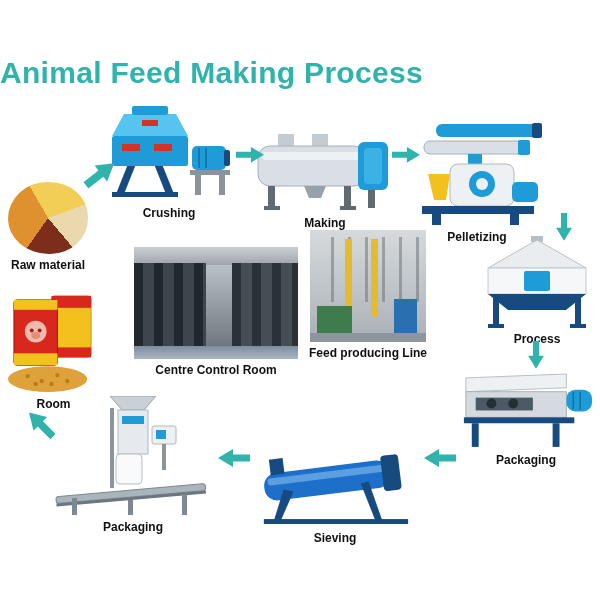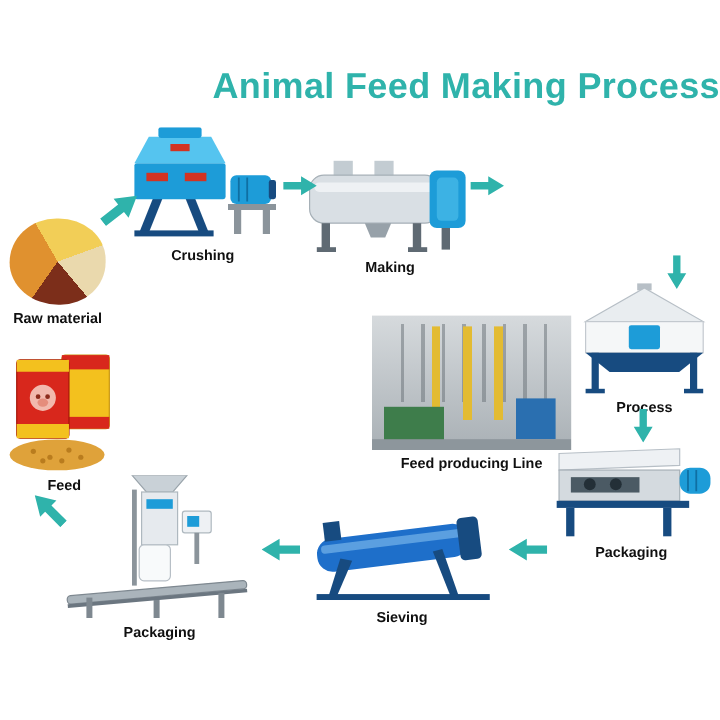--- a/index.html
+++ b/index.html
@@ -1,19 +1,19 @@
 <!DOCTYPE html>
 <html style="--accent-teal: #2fb3ab; --machine-blue: #1d9cd8; --deep-blue: #174b80; --red-accent: #d23322; --bag-red: #d8271c; --bag-yellow: #f3c11e;"><head>
 <meta charset="utf-8">
 <style>
   *{margin:0;padding:0;box-sizing:border-box}
   html,body{background:#fff;font-family:"Liberation Sans",sans-serif}
   .canvas{position:relative;width:600px;height:600px;background:#fff;overflow:hidden;margin:0 auto}
 
-  .title{position:absolute;top:56px;left:0;width:100%;text-align:right;
+  .title{position:absolute;top:56px;left:0;width:100%;text-align:left;
          font-weight:700;font-size:30px;letter-spacing:.3px;
          color:var(--accent-teal,#2fb3ab)}
 
   .stage{position:absolute;display:flex;flex-direction:column;align-items:center}
   .stage svg{display:block;width:100%;height:auto}
   .stage-label{margin-top:4px;font-weight:700;font-size:12px;color:#101010;
                text-align:center;white-space:nowrap}
 
   .arrow{position:absolute}
   .arrow svg{display:block;width:100%;height:auto}
@@ -99,20 +99,38 @@
       <polygon points="48,66 70,66 65,78 53,78" fill="#97a1a9"></polygon>
       <rect x="12" y="66" width="7" height="22" fill="#5f6a73"></rect>
       <rect x="88" y="66" width="7" height="22" fill="#5f6a73"></rect>
       <rect x="112" y="70" width="7" height="18" fill="#5f6a73"></rect>
       <rect x="8" y="86" width="16" height="4" fill="#5f6a73"></rect>
       <rect x="84" y="86" width="16" height="4" fill="#5f6a73"></rect>
     </svg>
     <div class="stage-label">Making</div>
   </div>
 
+  <div class="stage" style="left:406px;top:122px;width:142px">
+    <svg viewBox="0 0 142 104">
+      <rect x="30" y="2" width="104" height="13" rx="6" class="f-blue"></rect>
+      <rect x="126" y="1" width="10" height="15" rx="2" class="f-deep"></rect>
+      <rect x="18" y="19" width="104" height="13" rx="6" fill="#d9dfe4" stroke="#a6b0b7"></rect>
+      <rect x="112" y="18" width="12" height="15" rx="2" class="f-blue"></rect>
+      <rect x="62" y="32" width="14" height="10" class="f-blue"></rect>
+      <rect x="44" y="42" width="64" height="42" rx="8" fill="#eef1f4" stroke="#aeb8bf"></rect>
+      <circle cx="76" cy="62" r="13" class="f-blue"></circle>
+      <circle cx="76" cy="62" r="6" fill="#eef1f4"></circle>
+      <polygon points="22,52 44,52 40,78 28,78" class="f-bagyellow"></polygon>
+      <rect x="106" y="60" width="26" height="20" rx="5" class="f-blue"></rect>
+      <rect x="16" y="84" width="112" height="8" class="f-deep"></rect>
+      <rect x="26" y="92" width="9" height="11" class="f-deep"></rect>
+      <rect x="104" y="92" width="9" height="11" class="f-deep"></rect>
+    </svg>
+    <div class="stage-label">Pelletizing</div>
+  </div>
 
   <div class="stage" style="left:480px;top:236px;width:114px">
     <svg viewBox="0 0 114 92">
       <rect x="51" y="0" width="12" height="6" fill="#b7bfc6"></rect>
       <polygon points="8,32 57,4 106,32" fill="#e9edf0" stroke="#b7bfc6"></polygon>
       <rect x="8" y="32" width="98" height="26" fill="#f5f7f8" stroke="#c3c9cf"></rect>
       <rect x="44" y="35" width="26" height="20" rx="2" class="f-blue"></rect>
       <polygon points="8,58 106,58 86,74 28,74" class="f-deep"></polygon>
       <rect x="13" y="58" width="6" height="32" class="f-deep"></rect>
       <rect x="95" y="58" width="6" height="32" class="f-deep"></rect>
@@ -132,22 +150,32 @@
       <rect x="112" y="18" width="26" height="22" rx="9" class="f-blue"></rect>
       <line x1="119" y1="20" x2="119" y2="38" class="s-dk"></line>
       <line x1="126" y1="20" x2="126" y2="38" class="s-dk"></line>
       <rect x="8" y="46" width="112" height="6" class="f-deep"></rect>
       <rect x="16" y="52" width="7" height="24" class="f-deep"></rect>
       <rect x="98" y="52" width="7" height="24" class="f-deep"></rect>
     </svg>
     <div class="stage-label">Packaging</div>
   </div>
 
-
-  <div class="stage" style="left:310px;top:263px;width:166px">
+  <div class="stage" style="left:134px;top:247px;width:164px">
+    <div class="photo">
+      <div class="cr-ceiling"></div>
+      <div class="cr-hall"></div>
+      <div class="cr-cabs-left"></div>
+      <div class="cr-cabs-right"></div>
+      <div class="cr-floor"></div>
+    </div>
+    <div class="stage-label">Centre Control Room</div>
+  </div>
+
+  <div class="stage" style="left:310px;top:230px;width:116px">
     <div class="photo producing">
       <div class="pl-struct"></div>
       <div class="pl-pipes"></div>
       <div class="pl-green"></div>
       <div class="pl-blue"></div>
       <div class="pl-floor"></div>
     </div>
     <div class="stage-label">Feed producing Line</div>
   </div>
 
@@ -164,21 +192,21 @@
       <circle cx="34" cy="41" r="2" fill="#8c2c1c"></circle>
       <ellipse cx="30" cy="46" rx="4.5" ry="3.5" fill="#e58d7c"></ellipse>
       <ellipse cx="42" cy="90" rx="40" ry="13" fill="#dfa23a"></ellipse>
       <circle cx="22" cy="87" r="2.2" fill="#b97c1e"></circle>
       <circle cx="36" cy="92" r="2.2" fill="#b97c1e"></circle>
       <circle cx="52" cy="86" r="2.2" fill="#b97c1e"></circle>
       <circle cx="62" cy="92" r="2.2" fill="#b97c1e"></circle>
       <circle cx="30" cy="95" r="2.2" fill="#b97c1e"></circle>
       <circle cx="46" cy="95" r="2.2" fill="#b97c1e"></circle>
     </svg>
-    <div class="stage-label">Feed</div>
+    <div class="stage-label">Room</div>
   </div>
 
   <div class="stage" style="left:52px;top:396px;width:162px">
     <svg viewBox="0 0 162 120">
       <rect x="58" y="12" width="4" height="80" fill="#8b949b"></rect>
       <polygon points="58,0 104,0 92,14 70,14" fill="#c9d1d7" stroke="#9aa4ab"></polygon>
       <rect x="66" y="14" width="30" height="44" fill="#e6eaee" stroke="#aeb8bf"></rect>
       <rect x="70" y="20" width="22" height="8" class="f-blue"></rect>
       <rect x="100" y="30" width="24" height="18" rx="2" fill="#eef1f4" stroke="#aeb8bf"></rect>
       <rect x="104" y="34" width="10" height="9" class="f-blue"></rect>
@@ -188,21 +216,21 @@
         <rect x="4" y="94" width="150" height="7" rx="3" fill="#aab4bb" stroke="#7e8890"></rect>
         <rect x="4" y="101" width="150" height="3" fill="#6b7680"></rect>
       </g>
       <rect x="20" y="102" width="5" height="17" fill="#7e8890"></rect>
       <rect x="76" y="104" width="5" height="15" fill="#7e8890"></rect>
       <rect x="130" y="98" width="5" height="21" fill="#7e8890"></rect>
     </svg>
     <div class="stage-label">Packaging</div>
   </div>
 
-  <div class="stage" style="left:250px;top:416px;width:170px">
+  <div class="stage" style="left:250px;top:440px;width:170px">
     <svg viewBox="0 0 172 88">
       <g transform="rotate(-7 86 40)">
         <rect x="14" y="26" width="128" height="28" rx="13" class="f-royal"></rect>
         <rect x="18" y="31" width="120" height="7" rx="3" fill="#5b9fe0"></rect>
         <rect x="134" y="22" width="18" height="36" rx="4" class="f-deep"></rect>
         <rect x="22" y="12" width="14" height="16" class="f-deep"></rect>
       </g>
       <polygon points="34,50 24,82 31,82 44,52" class="f-deep"></polygon>
       <polygon points="120,42 134,82 127,82 112,44" class="f-deep"></polygon>
       <rect x="14" y="80" width="146" height="5" class="f-deep"></rect>

